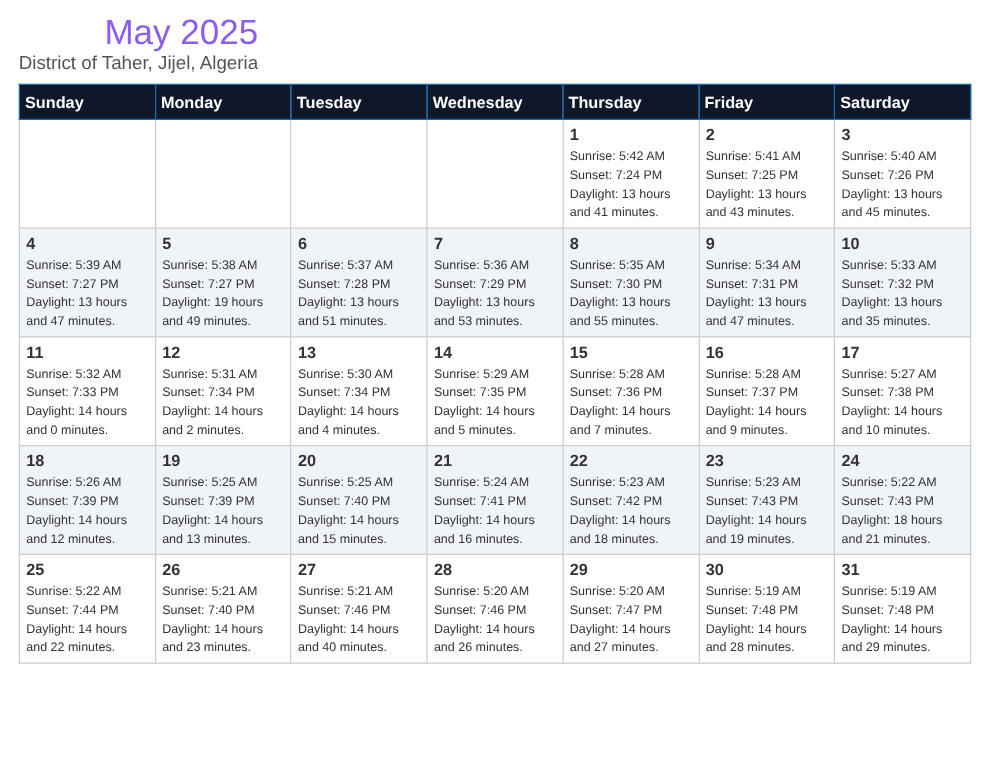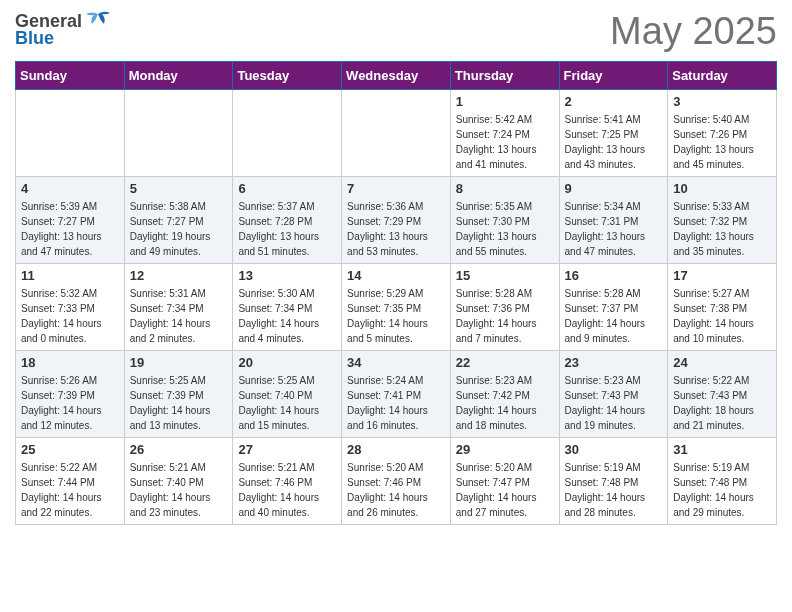--- a/index.html
+++ b/index.html
@@ -23,21 +23,21 @@
     }
     .title-area {
       text-align: right;
     }
     .calendar-table {
       width: 100%;
       border-collapse: collapse;
       border: 1px solid #ccc;
     }
     .calendar-table th {
-      background-color: #701a75;
+      background-color: #0f172a;
       color: #fff;
       font-size: 13px;
       padding: 6px 4px;
       text-align: left;
       border: 1px solid #1a6ab1;
     }
     .calendar-table td {
       border: 1px solid #ccc;
       vertical-align: top;
       padding: 4px 5px;
@@ -65,34 +65,23 @@
       background: #fff !important;
     }
     .row-even td {
       background-color: #eef2f7;
     }
   </style>
 </head>
 <body>
 
 <div class="header-area">
-  <div class="logo">
-    <div style="display:flex;flex-direction:column;align-items:flex-start;">
-      <div style="display:flex;align-items:center;gap:2px;">
-        <span style="font-size:18px;font-weight:bold;color:#444;">General</span>
-        <svg width="28" height="22" viewBox="0 0 28 22">
-          <path d="M14 4 Q20 0 26 3 Q22 5 18 4 Q22 8 20 14 Q16 10 14 4Z" fill="#1a6ab1"></path>
-          <path d="M14 4 Q8 1 2 4 Q6 6 10 5 Q6 9 8 14 Q12 10 14 4Z" fill="#5ba3d9"></path>
-        </svg>
-      </div>
-      <span style="font-size:18px;font-weight:bold;color:#1a6ab1;margin-top:-4px;">Blue</span>
-    </div>
-  </div>
   <div class="title-area">
-    <div style="font-size:38px;color:#737373;font-weight:300;">May 2025</div>
+    <div style="font-size:28px;color:#8b5cf6;font-weight:300;">May 2025</div>
+    <div style="font-size:15px;color:#555;">District of Taher, Jijel, Algeria</div>
   </div>
 </div>
 
 <table class="calendar-table">
   <thead>
     <tr>
       <th>Sunday</th>
       <th>Monday</th>
       <th>Tuesday</th>
       <th>Wednesday</th>
@@ -267,21 +256,21 @@
       </td>
         <td>
         <span class="day-number">20</span>
         <div class="day-info">
           <div>Sunrise: 5:25 AM</div>
           <div>Sunset: 7:40 PM</div>
           <div>Daylight: 14 hours and 15 minutes.</div>
         </div>
       </td>
         <td>
-        <span class="day-number">34</span>
+        <span class="day-number">21</span>
         <div class="day-info">
           <div>Sunrise: 5:24 AM</div>
           <div>Sunset: 7:41 PM</div>
           <div>Daylight: 14 hours and 16 minutes.</div>
         </div>
       </td>
         <td>
         <span class="day-number">22</span>
         <div class="day-info">
           <div>Sunrise: 5:23 AM</div>

